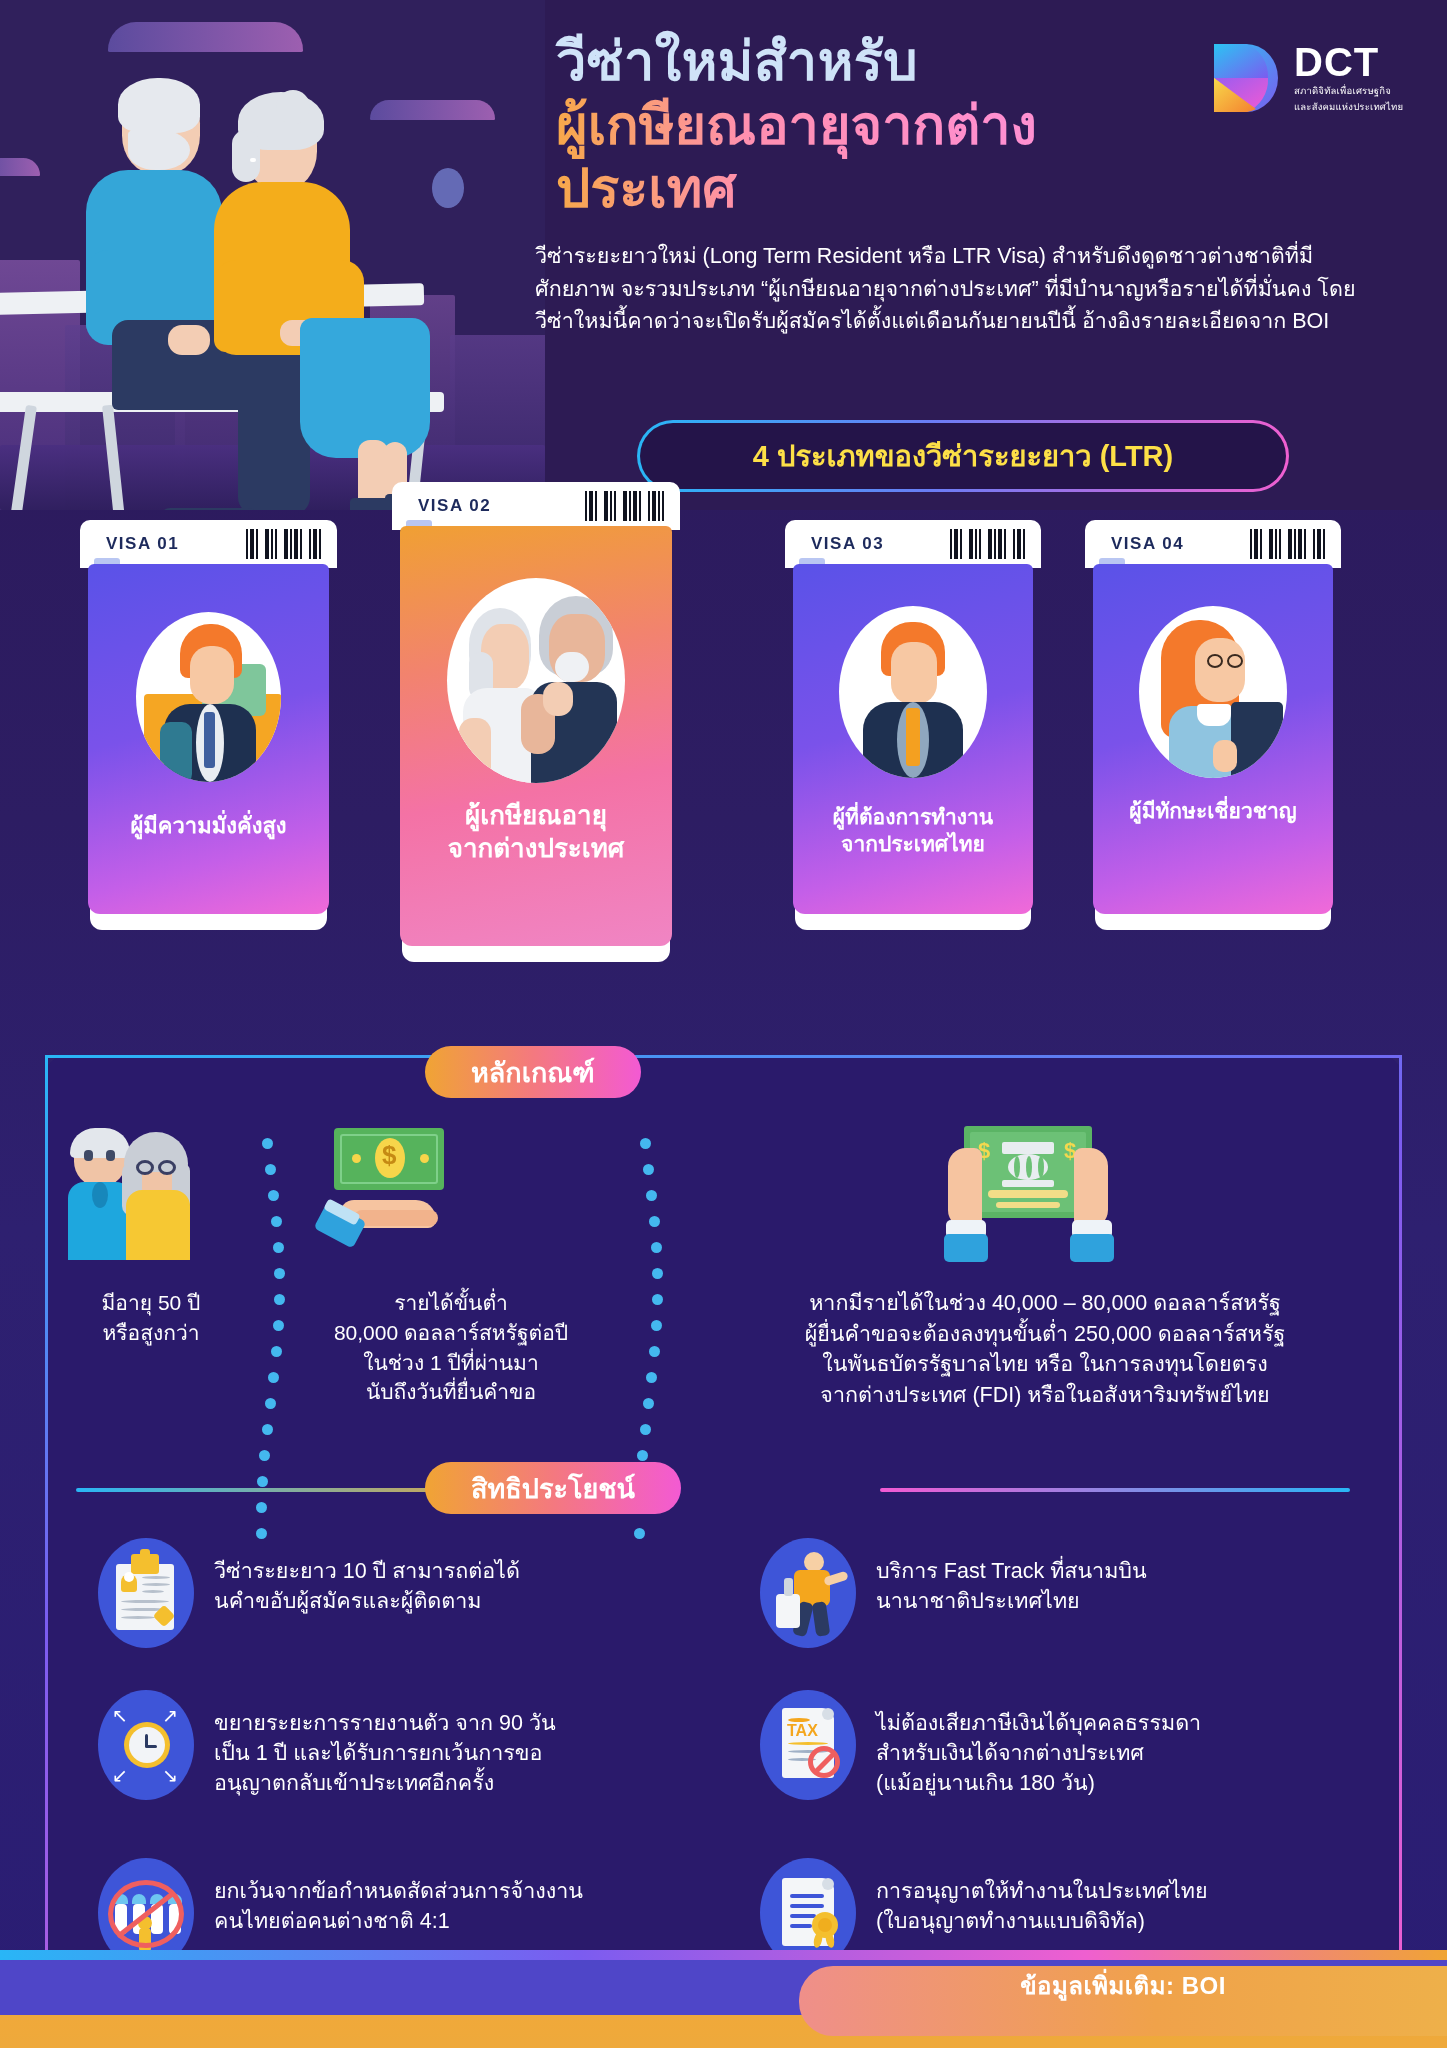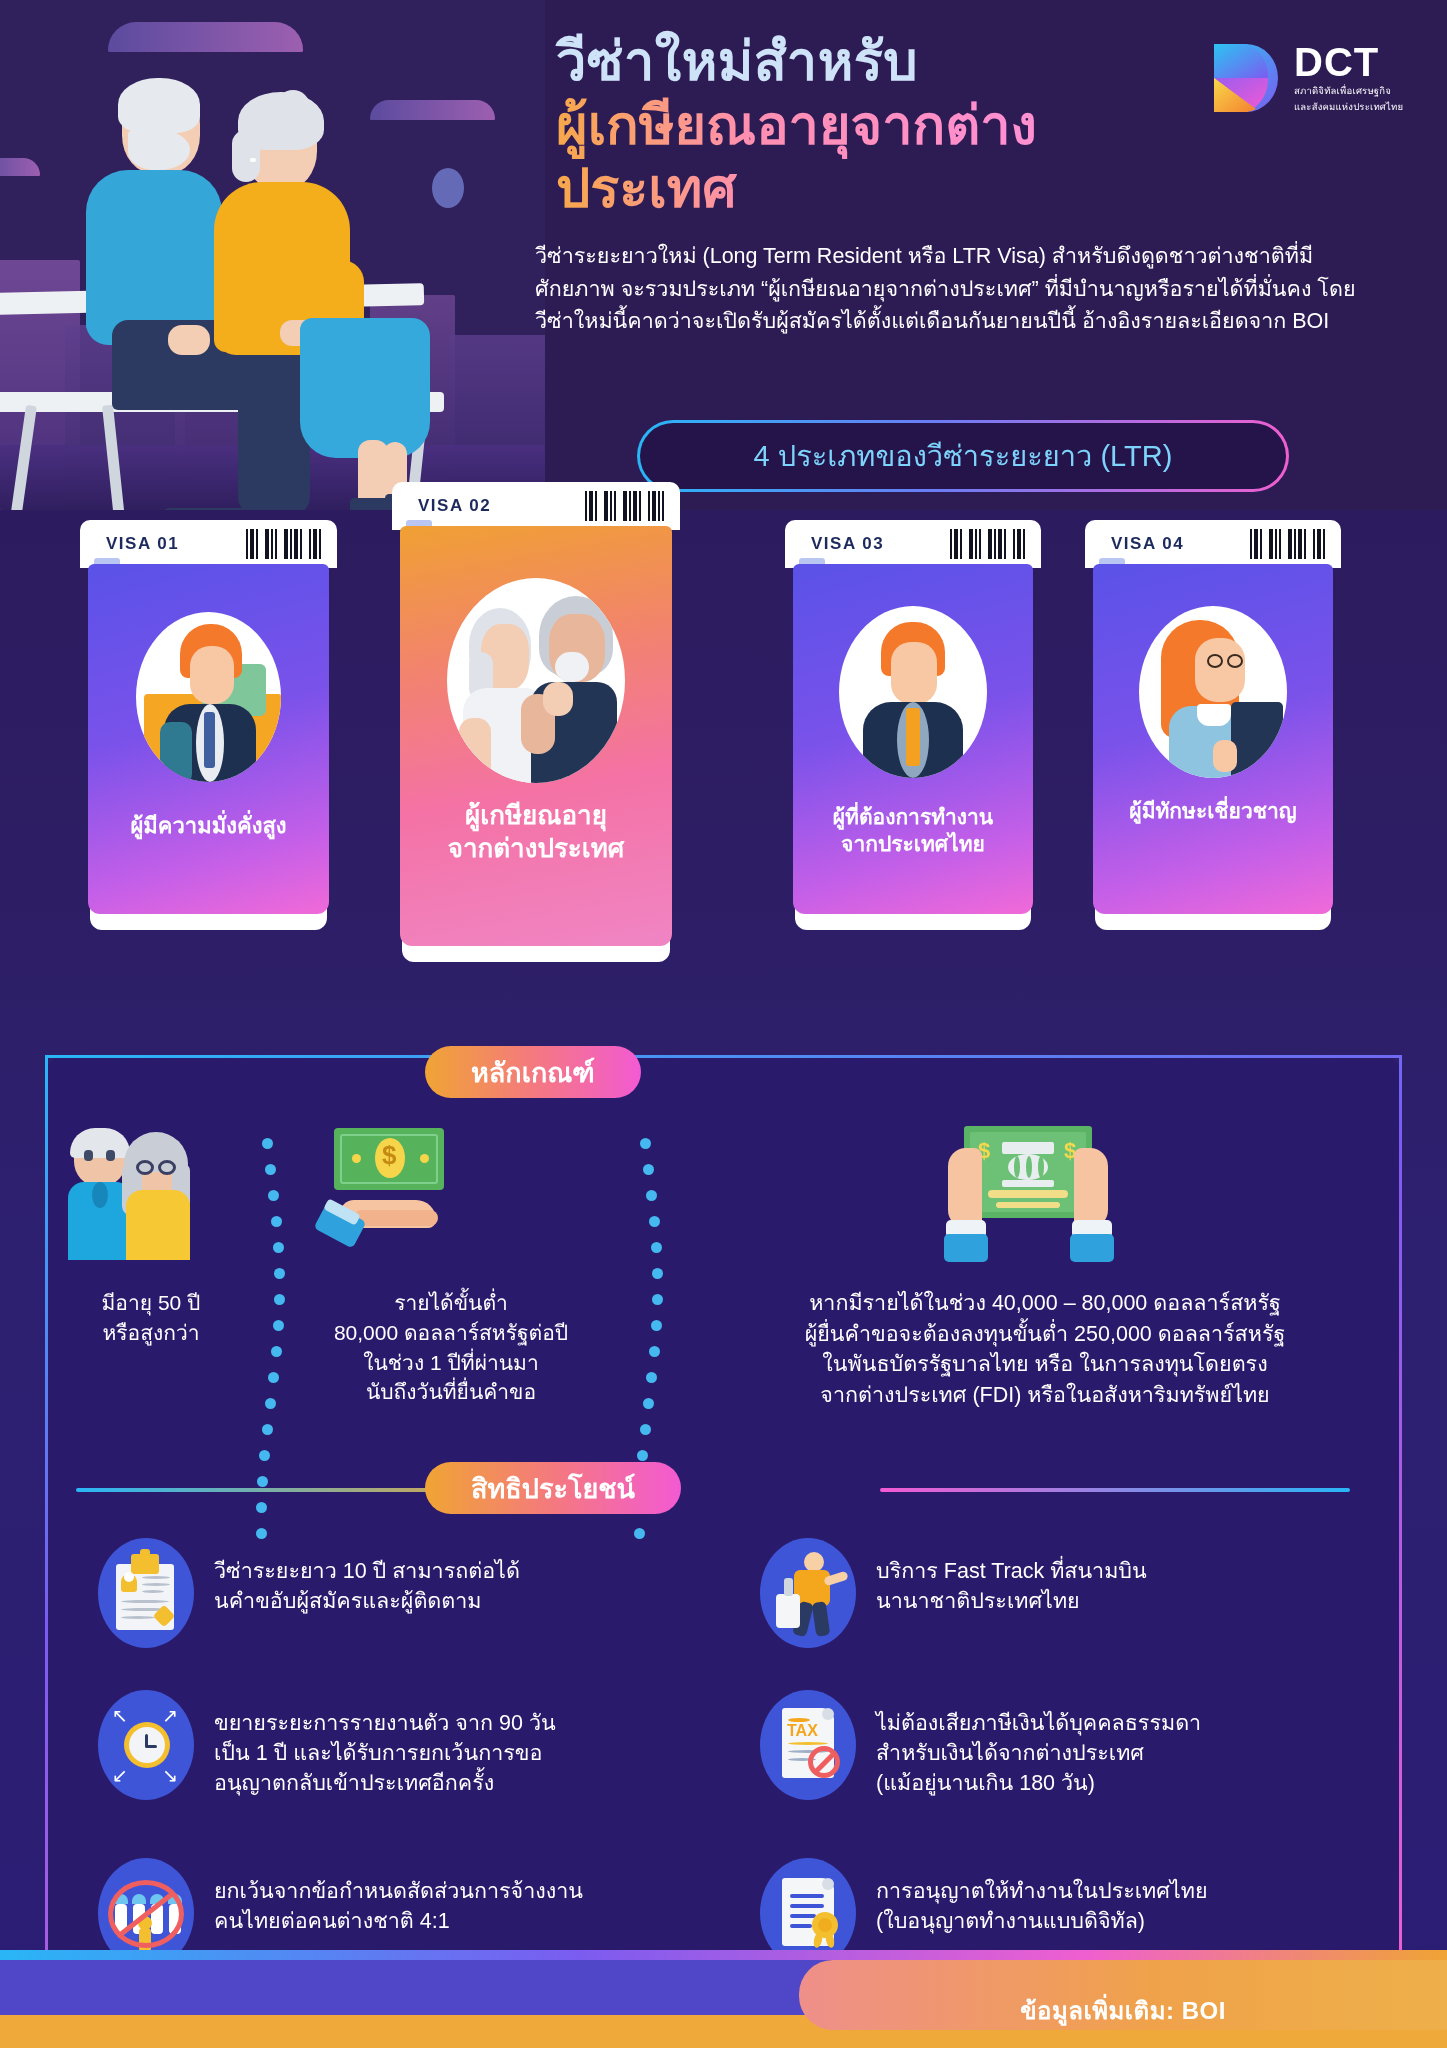--- a/index.html
+++ b/index.html
@@ -42,21 +42,21 @@
 
   .lead{position:absolute;left:535px;top:240px;width:830px;color:#fff;
         font-size:21.5px;line-height:1.52;}
 
   
   .ltr-banner{position:absolute;left:637px;top:420px;width:652px;height:72px;
     border-radius:40px;padding:3px;
     background:linear-gradient(90deg,#29b6f6 0%,#6a7df5 45%,#ef5fd0 100%);}
   .ltr-inner{width:100%;height:100%;border-radius:38px;background:#241449;
     display:flex;align-items:center;justify-content:center;}
-  .ltr-text{color:#7dd3fc;font-size:29px;font-weight:normal;}
+  .ltr-text{color:#fde047;font-size:29px;font-weight:bold;}
 
   
   .cards{position:absolute;left:0;top:520px;width:1447px;height:510px;}
   .card{position:absolute;}
   .card-top{position:absolute;left:0;top:0;width:100%;height:48px;background:#fff;
     border-radius:10px 10px 0 0;display:flex;align-items:center;}
   .card-label{font-size:17px;font-weight:bold;color:#1d2a5c;letter-spacing:1.5px;margin-left:26px;}
   .barcode{position:absolute;right:16px;top:9px;height:30px;display:flex;gap:2px;align-items:stretch;}
   .barcode i{display:block;width:2px;background:#10131f;}
   .barcode i.w{width:4px;}
@@ -84,24 +84,24 @@
   .dots i{display:block;width:11px;height:11px;border-radius:50%;background:#44b8ef;margin-bottom:15px;}
 
   .benefit{position:absolute;display:flex;align-items:flex-start;gap:20px;}
   .b-icon{width:96px;height:110px;border-radius:48px/55px;background:#3e55d8;
     flex:0 0 96px;position:relative;}
   .b-text{color:#fff;font-size:21.5px;line-height:1.4;padding-top:18px;}
 
   
   .footer-band{position:absolute;left:0;bottom:0;width:1447px;height:88px;
     background:linear-gradient(180deg,#4f46c8 0%,#4f46c8 62%,#f0a93a 62%,#eea93b 100%);}
-  .footer-pill{position:absolute;right:0;bottom:18px;width:648px;height:70px;
+  .footer-pill{position:absolute;right:0;bottom:12px;width:648px;height:70px;
     border-radius:34px 0 0 34px;
     background:linear-gradient(90deg,#ef8f8a 0%,#f0a24a 55%,#eeb04a 100%);
-    display:flex;align-items:flex-end;justify-content:center;}
+    display:flex;align-items:flex-start;justify-content:center;}
   .footer-pill span{color:#fff;font-size:24px;font-weight:bold;letter-spacing:.5px;}
   .bot-gradient{position:absolute;left:0;bottom:88px;width:1447px;height:10px;
     background:linear-gradient(90deg,#29b6f6,#7b5cf0 40%,#ef5fd0 75%,#f0a434 100%);}
 </style>
 </head>
 <body>
 
 <div class="page">
 
   <div class="hero">

